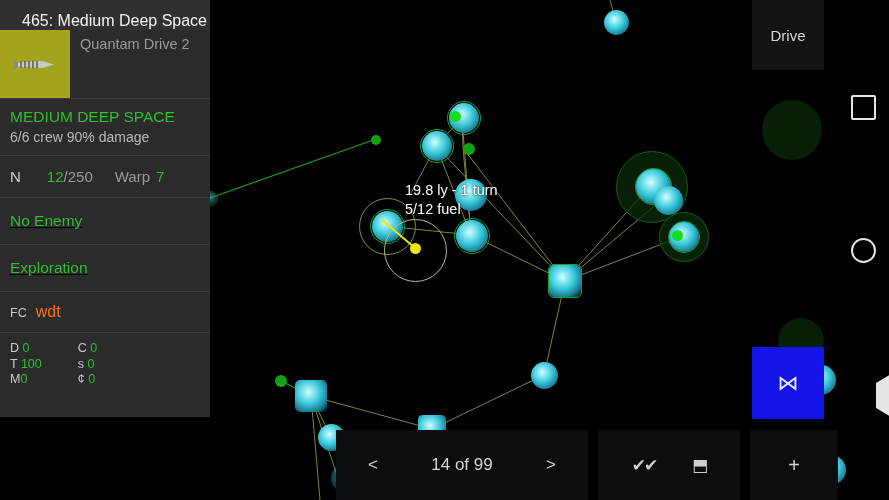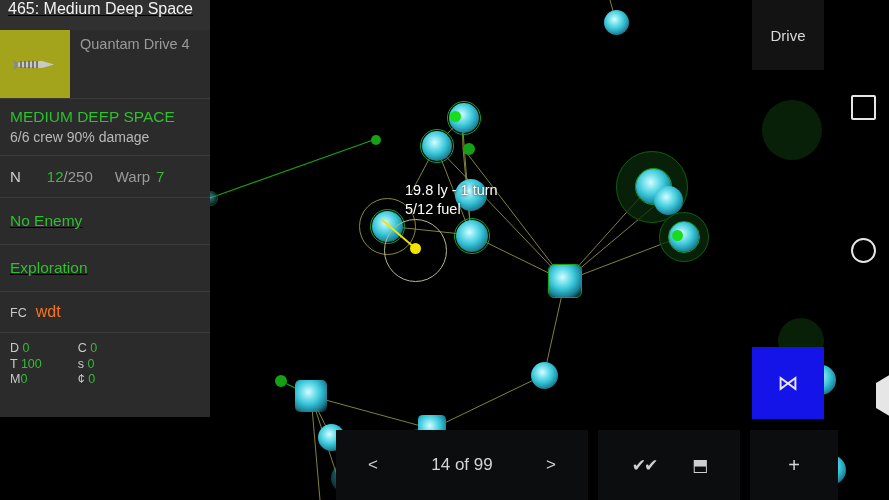--- a/index.html
+++ b/index.html
@@ -22,21 +22,21 @@
   .gdot.bright{background:#19dd19;}
   .ydot{position:absolute;border-radius:50%;background:#f2e400;}
   .sel-ring{position:absolute;border-radius:50%;border:1.4px solid #8a8a3a;box-sizing:border-box;}
   .sel-ring.b{border-color:#b9b98e;}
   svg#links{position:absolute;left:0;top:0;width:889px;height:500px;pointer-events:none;}
   #hud-text{position:absolute;left:405px;top:181px;color:#fff;font-size:14.5px;
             line-height:19px;white-space:pre;text-shadow:0 0 3px #000;}
 
   
   #sidebar{position:absolute;left:0;top:0;width:210px;height:417px;background:#2b2b2b;}
-  #titlebar{height:30px;background:#303030;display:flex;align-items:flex-start;padding-left:8px;text-decoration:underline;}
+  #titlebar{height:30px;background:#303030;display:flex;align-items:flex-end;padding-left:22px;}
   #titlebar .t{color:#f2f2f2;font-size:16px;}
   .sep{height:1px;background:#3c3c3c;}
   #shiprow{height:68px;display:flex;}
   #shipthumb{width:70px;height:68px;background:#a4a41c;position:relative;}
   #rocket{position:absolute;left:12px;top:28px;width:44px;height:13px;}
   #shipname{flex:1;color:#9a9a9a;font-size:14.5px;padding:6px 0 0 10px;}
   .sec{padding:9px 10px 10px 10px;}
   .lbl-green{color:#2fbf2f;font-size:15.5px;}
   .lbl-grey{color:#b9b9b9;font-size:14px;}
   #sec-class .lbl-grey{margin-top:3px;display:block;}
@@ -187,21 +187,21 @@
     </div>
 
     <div id="shiprow">
       <div id="shipthumb">
         <svg id="rocket" viewBox="0 0 44 13">
           <path d="M2 7 L8 4 L30 3 L42 6.5 L30 10 L8 9 Z" fill="#c9c9c9"></path>
           <path d="M9 3.2 L9 9.8 M13 2.9 L13 10.1 M17 2.8 L17 10.2 M21 2.8 L21 10.2 M25 2.9 L25 10.1" stroke="#4a4a4a" stroke-width="1.3"></path>
           <path d="M6 4.5 L1 2 L2.5 7 L1 12 L6 9.5 Z" fill="#8a8a8a"></path>
         </svg>
       </div>
-      <div id="shipname">Quantam Drive 4</div>
+      <div id="shipname">Quantam Drive 2</div>
     </div>
     <div class="sep"></div>
 
     <div class="sec" id="sec-class">
       <span class="lbl-green">MEDIUM DEEP SPACE</span>
       <span class="lbl-grey">6/6 crew  90% damage</span>
     </div>
     <div class="sep"></div>
 
     <div id="sec-nav">

